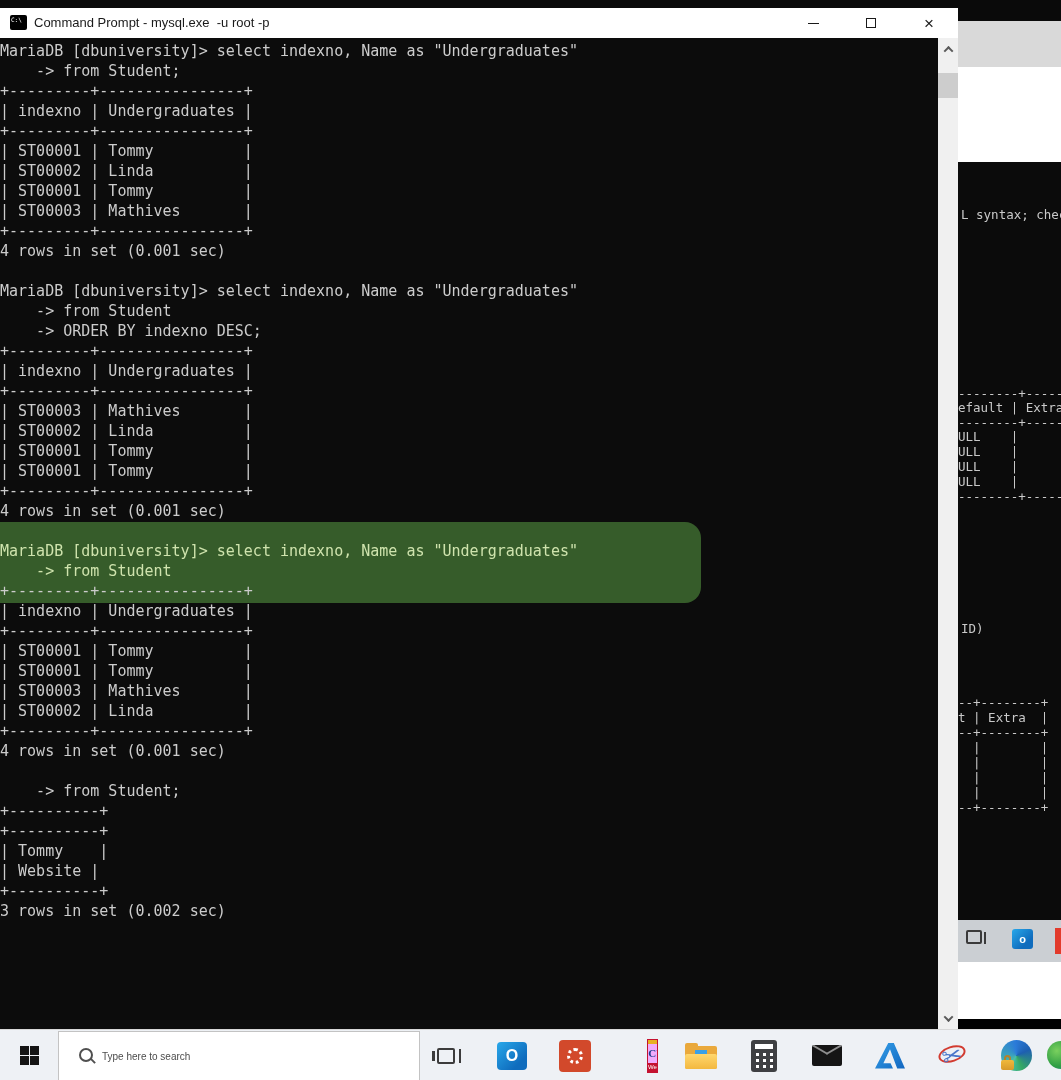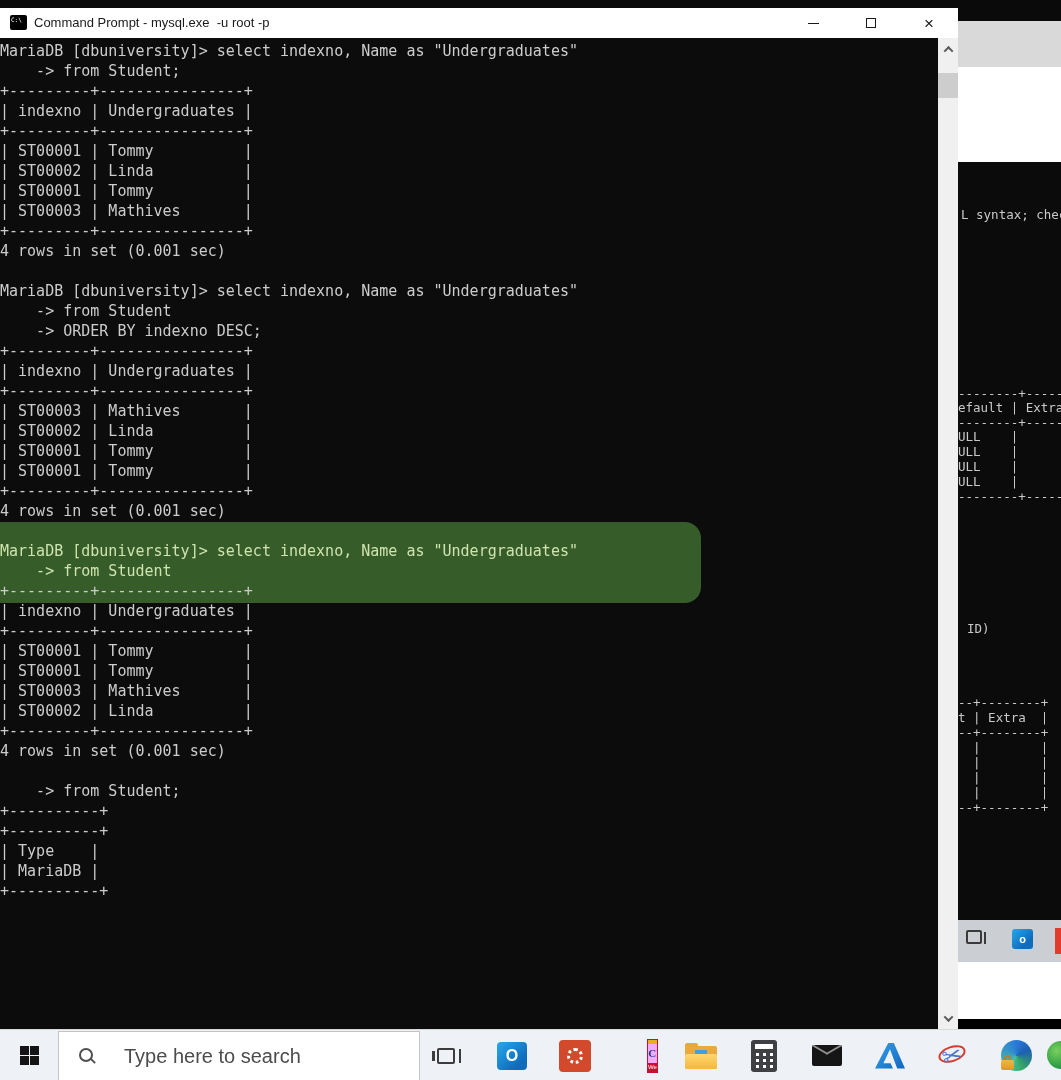--- a/index.html
+++ b/index.html
@@ -55,21 +55,21 @@
   
   .taskbar{position:absolute;left:0;top:1029px;width:1061px;height:51px;background:#eef1f5;border-top:1px solid #d8d8d8;}
   .start-btn{position:absolute;left:0;top:0;width:58px;height:51px;display:flex;align-items:center;justify-content:center;}
   .win-logo{width:19px;height:19px;display:grid;grid-template-columns:9px 9px;grid-template-rows:9px 9px;gap:1px;}
   .win-logo span{background:#141414;}
   .search-box{position:absolute;left:58px;top:1px;width:362px;height:50px;background:#ffffff;
     border:1px solid #c3c3c3;display:flex;align-items:center;}
   .mag{position:relative;width:20px;height:20px;margin-left:18px;}
   .mag::before{content:"";position:absolute;left:2px;top:2px;width:10px;height:10px;border:2px solid #4f4f4f;border-radius:50%;}
   .mag::after{content:"";position:absolute;left:13px;top:14px;width:6px;height:2px;background:#4f4f4f;transform:rotate(45deg);}
-  .search-text{margin-left:27px;font-size:20px;color:#4c4c4c;}
+  .search-text{margin-left:5px;font-size:10px;color:#4c4c4c;}
   .tv-btn{position:absolute;left:425px;top:0;width:42px;height:51px;display:flex;align-items:center;justify-content:center;}
   .tv-icon{position:relative;width:18px;height:16px;border:2px solid #3c3c3c;border-radius:2px;}
   .tv-icon::before{content:"";position:absolute;left:-7px;top:1px;width:3px;height:10px;background:#3c3c3c;}
   .tv-icon::after{content:"";position:absolute;right:-8px;top:-1px;width:2px;height:14px;background:#3c3c3c;}
   .tb-slot{position:absolute;top:0;width:40px;height:51px;display:flex;align-items:center;justify-content:center;}
 
   .ic-outlook{width:30px;height:28px;border-radius:4px;background:linear-gradient(135deg,#28a8ea 0%,#0f6cbd 75%);
     color:#fff;font-weight:bold;font-size:16px;display:flex;align-items:center;justify-content:center;}
   .ic-canvas{width:32px;height:32px;border-radius:4px;background:#d2492b;display:flex;align-items:center;justify-content:center;}
   .ic-canvas span{width:16px;height:16px;border:3px dotted #fff;border-radius:50%;}
@@ -114,21 +114,21 @@
   <div class="band term" id="bg-term">
       <div class="frag" style="left: 3px; top: 46px;">L syntax; check</div>
       <div class="frag" style="left: 0px; top: 225px;">--------+--------</div>
       <div class="frag" style="left: 0px; top: 239px;">efault | Extra</div>
       <div class="frag" style="left: 0px; top: 254px;">--------+--------</div>
       <div class="frag" style="left: 0px; top: 268px;">ULL    |</div>
       <div class="frag" style="left: 0px; top: 283px;">ULL    |</div>
       <div class="frag" style="left: 0px; top: 298px;">ULL    |</div>
       <div class="frag" style="left: 0px; top: 313px;">ULL    |</div>
       <div class="frag" style="left: 0px; top: 328px;">--------+--------</div>
-      <div class="frag" style="left: 9px; top: 460px;">ID)</div>
+      <div class="frag" style="left: 3px; top: 460px;">ID)</div>
       <div class="frag" style="left: 0px; top: 534px;">--+--------+</div>
       <div class="frag" style="left: 0px; top: 549px;">t | Extra  |</div>
       <div class="frag" style="left: 0px; top: 564px;">--+--------+</div>
       <div class="frag" style="left: 0px; top: 579px;">  |        |</div>
       <div class="frag" style="left: 0px; top: 594px;">  |        |</div>
       <div class="frag" style="left: 0px; top: 609px;">  |        |</div>
       <div class="frag" style="left: 0px; top: 624px;">  |        |</div>
       <div class="frag" style="left: 0px; top: 639px;">--+--------+</div>
     </div>
   <div class="band strip">
@@ -191,23 +191,24 @@
         <div class="t-line">| ST00001 | Tommy          |</div>
         <div class="t-line">| ST00001 | Tommy          |</div>
         <div class="t-line">| ST00003 | Mathives       |</div>
         <div class="t-line">| ST00002 | Linda          |</div>
         <div class="t-line">+---------+----------------+</div>
         <div class="t-line">4 rows in set (0.001 sec)</div>
         <div class="t-line"></div>
         <div class="t-line">    -&gt; from Student;</div>
         <div class="t-line">+----------+</div>
         <div class="t-line">+----------+</div>
-        <div class="t-line">| Type    |</div>
-        <div class="t-line">| MariaDB |</div>
+        <div class="t-line">| Tommy    |</div>
+        <div class="t-line">| Website |</div>
         <div class="t-line">+----------+</div>
+        <div class="t-line">3 rows in set (0.002 sec)</div>
       </div>
   </div>
 
   <div class="scrollbar">
     <div class="scroll-btn scroll-up">
       <span class="chev up"></span>
     </div>
     <div class="scroll-thumb"></div>
     <div class="scroll-btn scroll-down">
       <span class="chev down"></span>

